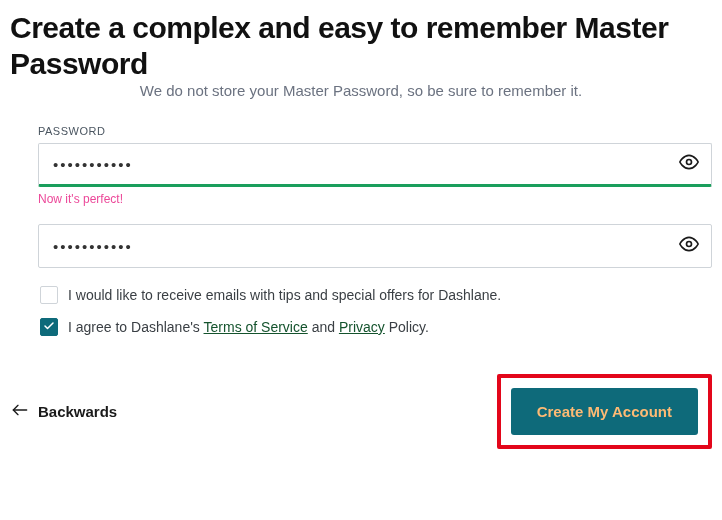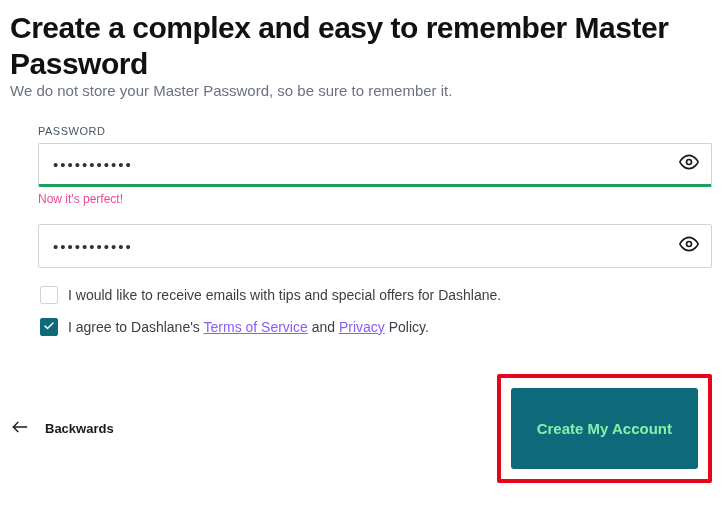--- a/index.html
+++ b/index.html
@@ -14,20 +14,21 @@
       font-size: 30px;
       font-weight: 800;
       line-height: 1.2;
       margin-bottom: 0;
       letter-spacing: -0.5px;
     }
     .subtitle {
       font-size: 15px;
       color: #6b7280;
       margin-bottom: 26px;
+      text-align: center;
     }
     .field-label {
       font-size: 11px;
       letter-spacing: 0.5px;
       color: #4a5560;
       margin-bottom: 6px;
       text-transform: uppercase;
     }
     .field-wrapper {
       margin-bottom: 18px;
@@ -87,51 +88,51 @@
       justify-content: center;
       flex-shrink: 0;
       cursor: pointer;
     }
     .checkbox.checked {
       background: #0e6a7a;
       border-color: #0e6a7a;
     }
     .checkbox.checked svg { stroke: #fff; }
     .link {
-      color: #8b5cf6;
+      color: #14532d;
       text-decoration: underline;
       cursor: pointer;
     }
     .footer {
       display: flex;
       justify-content: space-between;
       align-items: center;
       margin-top: 38px;
     }
     .back-link {
       display: flex;
       align-items: center;
-      gap: 15px;
-      font-size: 13px;
+      gap: 8px;
+      font-size: 15px;
       font-weight: 600;
       color: #1a1a1a;
       cursor: pointer;
     }
     .back-link svg { stroke: #1a1a1a; }
     .cta-wrapper {
       border: 4px solid #e3061a;
       padding: 10px;
       border-radius: 2px;
     }
     .cta-btn {
       background: #0e6a7a;
-      color: #86efac;
+      color: #fdba74;
       font-size: 15px;
       font-weight: 600;
-      padding: 32px 26px;
+      padding: 15px 26px;
       border: none;
       border-radius: 3px;
       cursor: pointer;
       text-align: center;
     }
   </style>
 </head>
 <body>
 
 <h1 class="title">Create a complex and easy to remember Master Password</h1>

